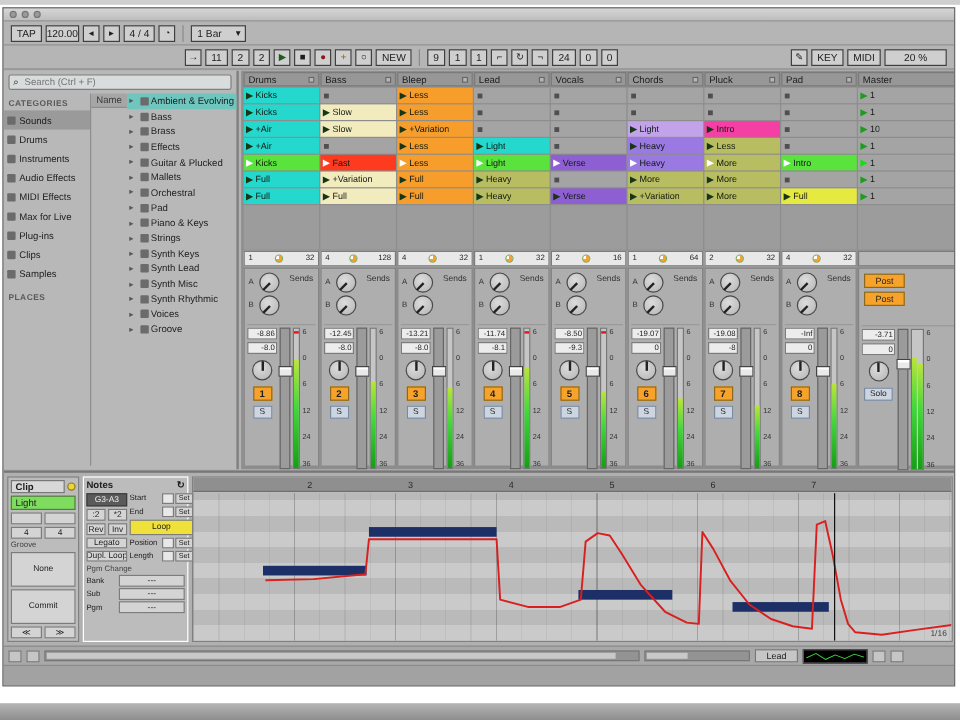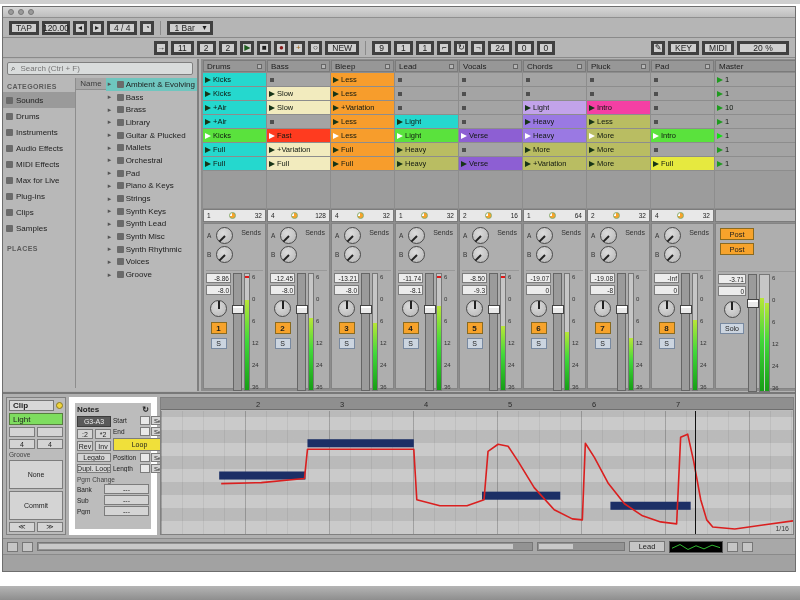--- a/index.html
+++ b/index.html
@@ -9,21 +9,21 @@
   .bottomstrip{position:absolute;left:0;top:586px;width:800px;height:14px;
     background:linear-gradient(#b5b5b5,#8e8e8e);}
   .window{position:absolute;left:2px;top:6px;width:794px;height:566px;background:#b2b2b2;
     border:1px solid #6e6e6e;overflow:hidden;font-size:9px;color:#1d1d1d;}
   
   .titlebar{height:11px;background:linear-gradient(#d6d6d6,#bdbdbd);border-bottom:1px solid #8f8f8f;
     display:flex;align-items:center;gap:4px;padding:0 5px;}
   .dot{width:6px;height:6px;border-radius:50%;background:#9a9a9a;border:1px solid #777;}
   .toolbar{height:20px;background:#b5b5b5;border-bottom:1px solid #8a8a8a;display:flex;
     align-items:center;gap:3px;padding:0 6px;font-size:8.5px;}
-  .tbox{background:#cfcfcf;border:3px solid #404040;height:14px;display:flex;align-items:center;
+  .tbox{background:#cfcfcf;border:1px solid #404040;height:14px;display:flex;align-items:center;
     justify-content:center;padding:0 4px;white-space:nowrap;}
   .tbox.sm{width:14px;padding:0;}
   .sep{width:1px;height:14px;background:#8a8a8a;margin:0 3px;}
   .spacer2{width:142px;}
   .grow{flex:1;}
   .glyph{font-size:8px;line-height:1;}
   
   .main{position:absolute;left:0;top:52px;width:794px;height:332px;}
   
   .browser{position:absolute;left:0;top:0;width:196px;height:100%;background:#b8b8b8;
@@ -104,21 +104,21 @@
   .meter.wide{width:11px;}
   .mfill{width:100%;background:linear-gradient(to top,#169e16,#41d83a 55%,#b9e637);}
   .mpeak{position:absolute;top:2px;left:0;right:0;height:2px;background:#e01818;}
   .mscale{width:11px;display:flex;flex-direction:column;justify-content:space-between;
     padding:1px 0;font-size:6px;color:#333;line-height:1;}
   
   .clipview{position:absolute;left:0;top:385px;width:794px;height:146px;background:#b0b0b0;
     border-top:2px solid #787878;padding:3px;display:flex;gap:3px;}
   .cpanel{width:60px;background:#bcbcbc;border:1px solid #808080;padding:2px;display:flex;
     flex-direction:column;gap:2px;}
-  .npanel{width:88px;background:#bcbcbc;border:6px solid #ffffff;padding:2px;display:flex;
+  .npanel{width:88px;background:#bcbcbc;border:1px solid #ffffff;padding:2px;display:flex;
     flex-direction:column;gap:2px;}
   .cprow{display:flex;gap:2px;align-items:center;}
   .ctab{flex:1;height:11px;background:#d8d8d8;border:1px solid #777;display:flex;align-items:center;
     padding:0 3px;font-size:8px;font-weight:bold;}
   .cled{width:7px;height:7px;border-radius:50%;background:#f0d43c;border:1px solid #8a7a20;}
   .cname{height:12px;display:flex;align-items:center;padding:0 3px;font-size:8px;border:1px solid #567d3e;}
   .mini{height:10px;background:#d4d4d4;border:1px solid #7c7c7c;font-size:7px;display:flex;
     align-items:center;justify-content:center;flex:1;overflow:hidden;white-space:nowrap;}
   .mini.yellow{background:#f0e03a;}
   .cplab{font-size:6.5px;color:#444;}
@@ -308,21 +308,21 @@
                 <div class="blab">Bass</div>
               </div>
               <div class="nitem">
                 <div class="narrow">▸</div>
                 <div class="bico"></div>
                 <div class="blab">Brass</div>
               </div>
               <div class="nitem">
                 <div class="narrow">▸</div>
                 <div class="bico"></div>
-                <div class="blab">Library</div>
+                <div class="blab">Effects</div>
               </div>
               <div class="nitem">
                 <div class="narrow">▸</div>
                 <div class="bico"></div>
                 <div class="blab">Guitar &amp; Plucked</div>
               </div>
               <div class="nitem">
                 <div class="narrow">▸</div>
                 <div class="bico"></div>
                 <div class="blab">Mallets</div>

